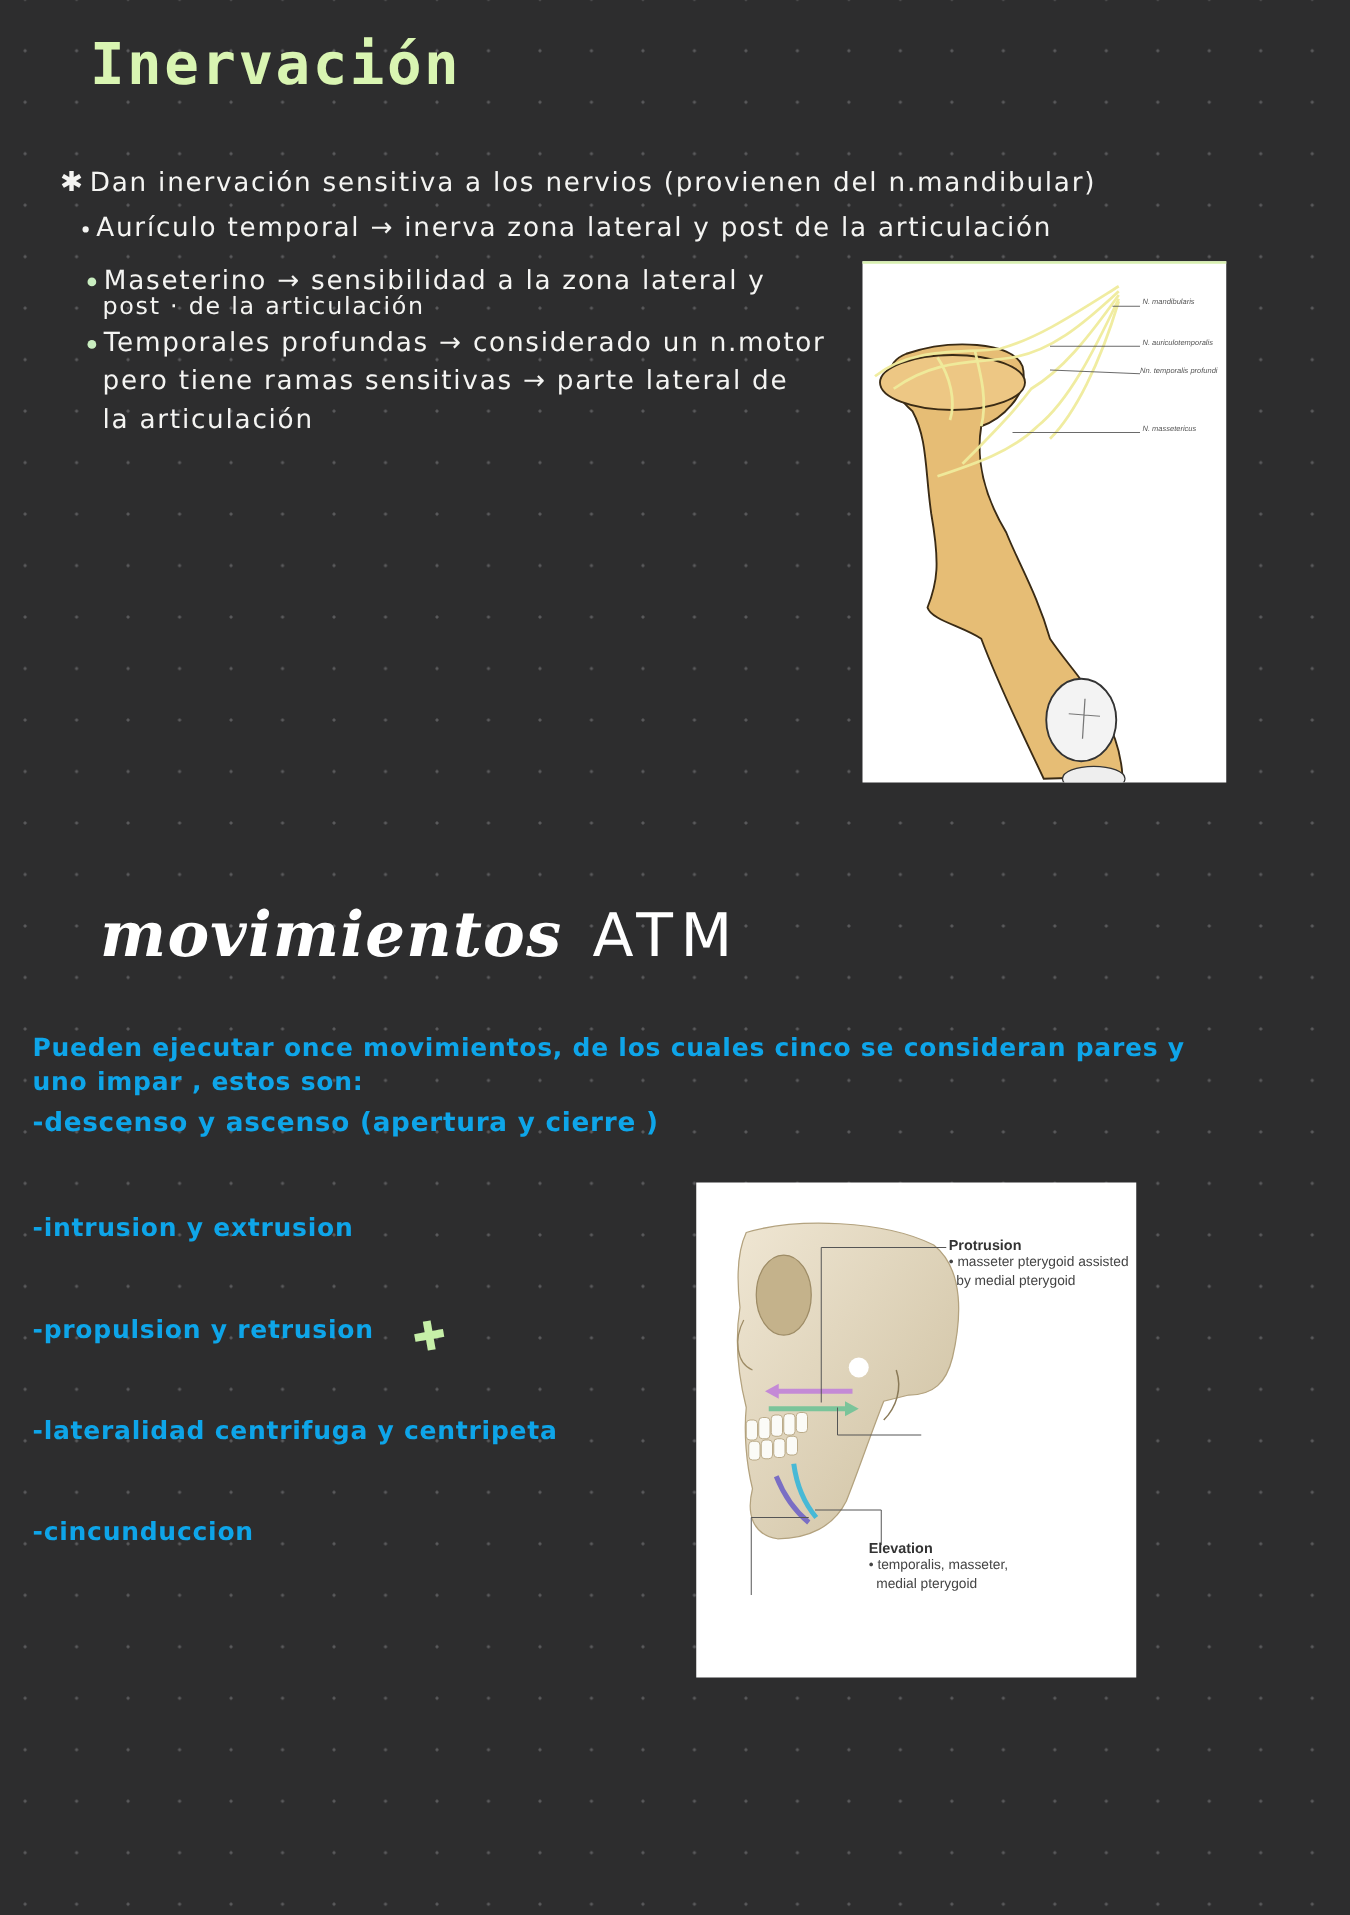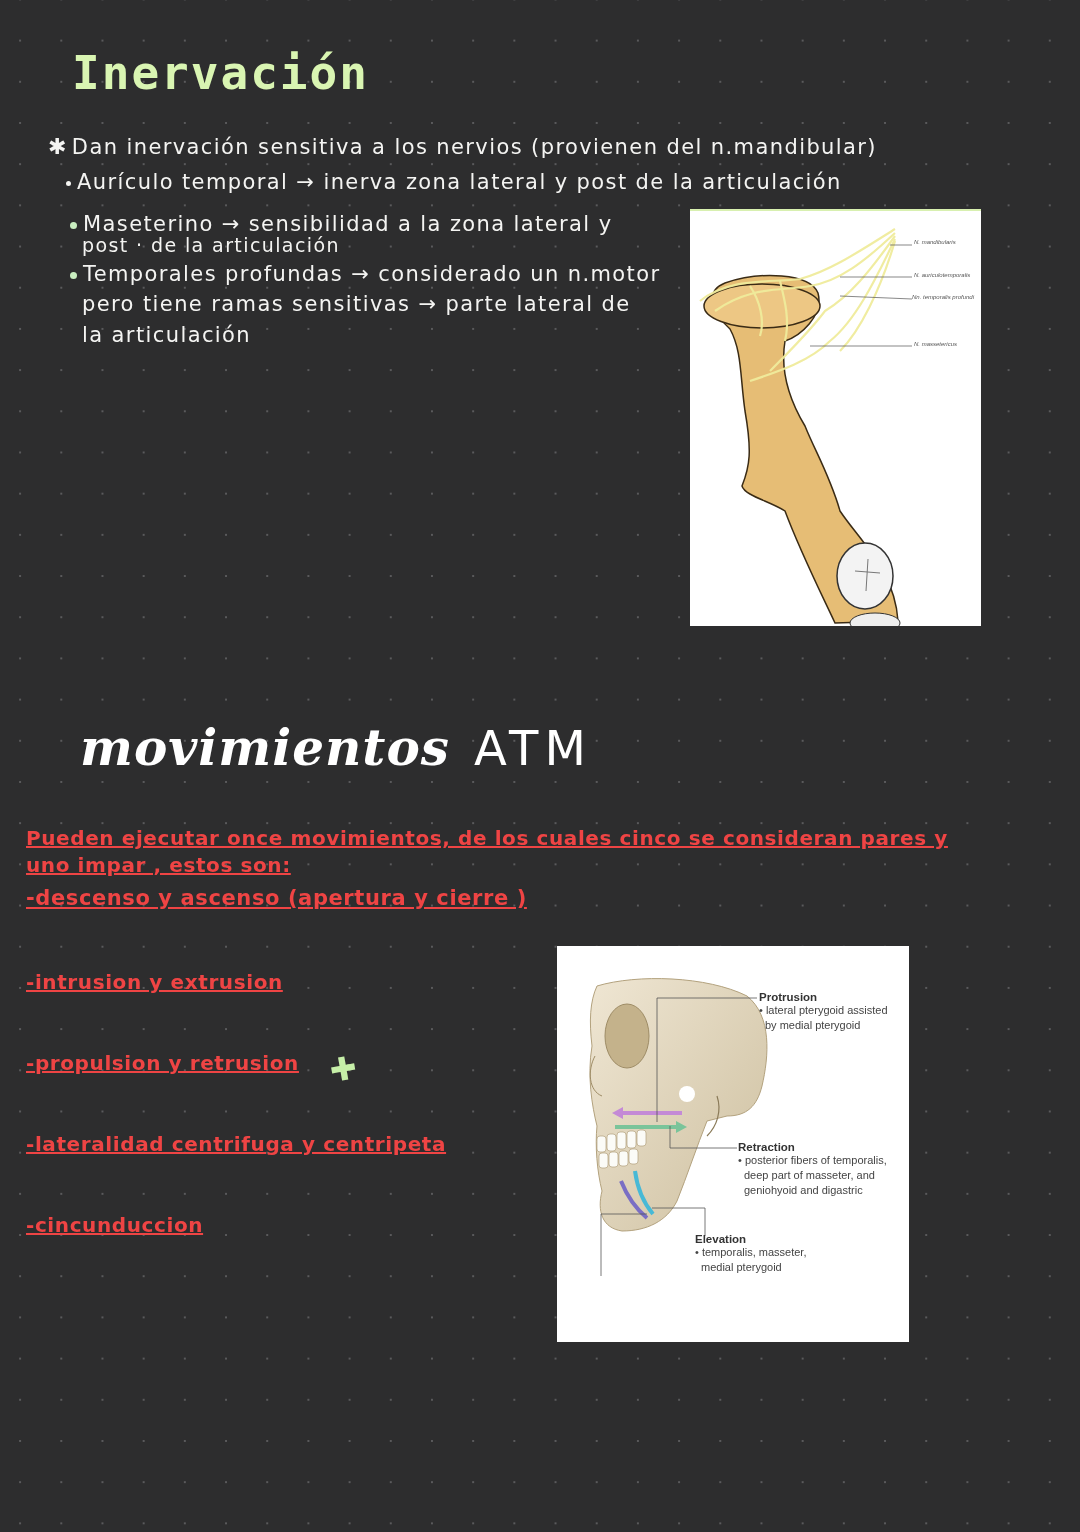--- a/index.html
+++ b/index.html
@@ -8,40 +8,40 @@
       background-color: #2d2d2e;
       background-image: radial-gradient(circle, #5a5a5c 1.1px, transparent 1.4px);
       background-size: 41.2px 41.2px;
       background-position: -0.5px 20px;
       font-family: "DejaVu Sans", sans-serif;
       color: #f2f2f0;
     }
     .abs { position: absolute; }
     .title-green {
       color: #d9f5b2; font-family: "DejaVu Sans Mono", monospace;
-      font-size: 46px; letter-spacing: 2px; font-weight: bold; margin-top: 22px;
+      font-size: 46px; letter-spacing: 2px; font-weight: bold;
     }
     .hand {
       font-family: "DejaVu Sans", sans-serif; color: #f4f4f2;
       font-size: 21px; letter-spacing: 1.4px; white-space: nowrap;
     }
     .hand-sm { font-size: 19px; letter-spacing: 1.4px; }
     .bullet-dot {
       display: inline-block; width: 7px; height: 7px; border-radius: 50%;
       background: #c9eec0; margin-right: 6px; vertical-align: middle;
     }
     .star { color: #f4f4f2; font-size: 22px; margin-right: 4px; }
     .title-white {
       font-family: "DejaVu Serif", serif; font-style: italic; font-weight: bold;
       color: #ffffff; font-size: 50px; letter-spacing: 1px;
     }
     .title-white .atm { font-family: "DejaVu Sans", sans-serif; font-style: normal; font-weight: normal; letter-spacing: 6px; margin-left: 24px; font-size: 48px; }
     .bold-text {
-      font-family: "DejaVu Sans", sans-serif; font-weight: bold; color: #ef4444;
-      font-size: 20px; letter-spacing: 0.6px; white-space: nowrap; text-decoration: underline;
+      font-family: "DejaVu Sans", sans-serif; font-weight: bold; color: #0ea5e9;
+      font-size: 20px; letter-spacing: 0.6px; white-space: nowrap;
     }
     .figure {
       background: #ffffff; overflow: hidden;
     }
     .fig-label { font-family: "Liberation Sans", sans-serif; color: #444; position: absolute; white-space: nowrap; }
     .fig-small { font-size: 6px; font-style: italic; color: #555; }
     .fig-head { font-size: 11.5px; font-weight: bold; color: #333; }
     .fig-body { font-size: 11px; color: #444; line-height: 15px; }
     .plus-mark { color: #c6efa8; font-size: 32px; font-weight: bold; }
   </style>
@@ -156,27 +156,21 @@
 
     <g stroke="#555" stroke-width="0.8" fill="none">
       <polyline points="100,176 100,52 200,52"></polyline>
       <polyline points="113,180 113,202 180,202"></polyline>
       <polyline points="95,262 148,262 148,290"></polyline>
       <polyline points="90,268 44,268 44,330"></polyline>
     </g>
   </svg>
   <div class="fig-label" style="left:202px; top:45px;">
     <div class="fig-head">Protrusion</div>
-    <div class="fig-body">• lateral pterygoid assisted</div>
+    <div class="fig-body">• masseter pterygoid assisted</div>
     <div class="fig-body" style="padding-left:6px;">by medial pterygoid</div>
-  </div>
-  <div class="fig-label" style="left:181px; top:195px;">
-    <div class="fig-head">Retraction</div>
-    <div class="fig-body">• posterior fibers of temporalis,</div>
-    <div class="fig-body" style="padding-left:6px;">deep part of masseter, and</div>
-    <div class="fig-body" style="padding-left:6px;">geniohyoid and digastric</div>
   </div>
   <div class="fig-label" style="left:138px; top:287px;">
     <div class="fig-head">Elevation</div>
     <div class="fig-body">• temporalis, masseter,</div>
     <div class="fig-body" style="padding-left:6px;">medial pterygoid</div>
   </div>
 </div>
 
 </body></html>

